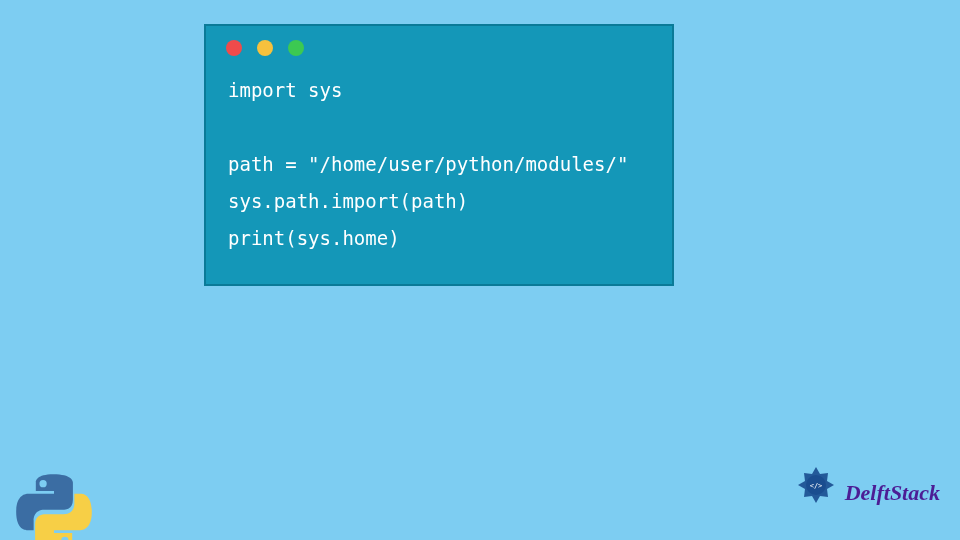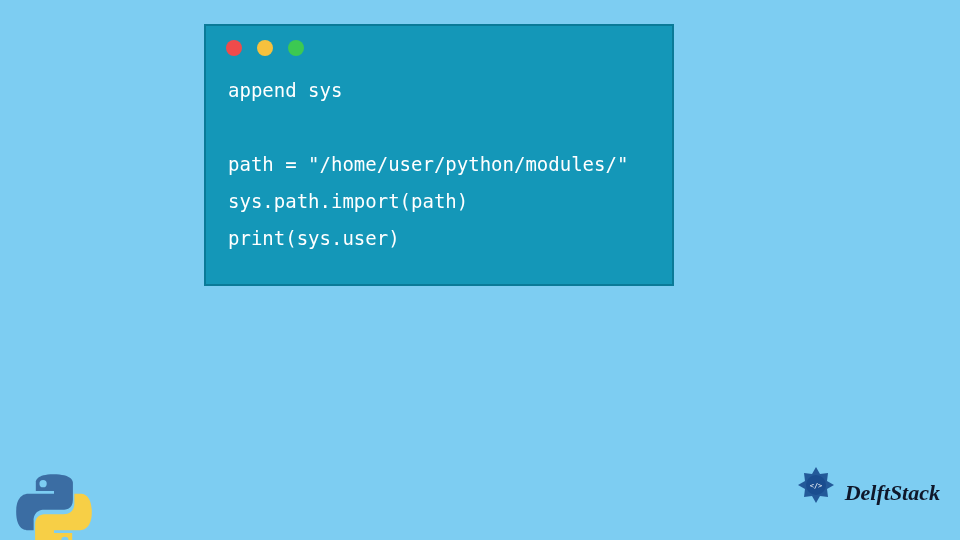--- a/index.html
+++ b/index.html
@@ -3,36 +3,36 @@
   <meta charset="utf-8">
   <style>
     *{margin:0;padding:0;box-sizing:border-box}
     body{width:960px;height:540px;background:#7dcdf2;font-family:Arial,Helvetica,sans-serif;position:relative;overflow:hidden}
     .code-window{position:absolute;left:204px;top:24px;width:470px;height:262px;background:#1497b8;border:2px solid #0a7a98}
     .dots{display:flex;gap:15px;padding:14px 20px 10px}
     .dot{width:16px;height:16px;border-radius:50%}
     .code{padding:6px 22px;font-family:Menlo,Monaco,Consolas,monospace;font-size:19px;color:#fff;line-height:1.95;white-space:pre}
     .python-logo{position:absolute;left:14px;bottom:-16px}
     .delft{position:absolute;right:20px;bottom:20px;display:flex;align-items:center;gap:4px}
-    .delft-text{font-family:Georgia,serif;font-size:22px;color:#0f172a;font-style:italic;font-weight:700}
+    .delft-text{font-family:Georgia,serif;font-size:22px;color:#4c1d95;font-style:italic;font-weight:700}
   </style>
 </head>
 <body>
 
 <div class="code-window">
   <div class="dots">
     <span class="dot" style="background:#ef4b4b"></span>
     <span class="dot" style="background:#f6c13d"></span>
     <span class="dot" style="background:#3cc952"></span>
   </div>
-  <pre class="code"><span>append sys</span>
+  <pre class="code"><span>import sys</span>
 <span></span>
 <span>path = "/home/user/python/modules/"</span>
 <span>sys.path.import(path)</span>
-<span>print(sys.user)</span></pre>
+<span>print(sys.home)</span></pre>
 </div>
 
 <div class="python-logo">
   <svg width="80" height="80" viewBox="0 0 110 110">
     <path fill="#3b6da3" d="M54 3c-25 0-24 11-24 11v12h25v4H20S3 28 3 55c0 26 15 25 15 25h9V67s-1-15 15-15h25s14 1 14-14V15S83 3 54 3zM40 11a5 5 0 1 1 0 10 5 5 0 0 1 0-10z"></path>
     <path fill="#f7cf46" d="M56 107c25 0 24-11 24-11V84H55v-4h35s17 2 17-25c0-26-15-25-15-25h-9v13s1 15-15 15H43s-14-1-14 14v20s-2 15 27 15zm14-8a5 5 0 1 1 0-10 5 5 0 0 1 0 10z"></path>
   </svg>
 </div>
 
 <div class="delft">

